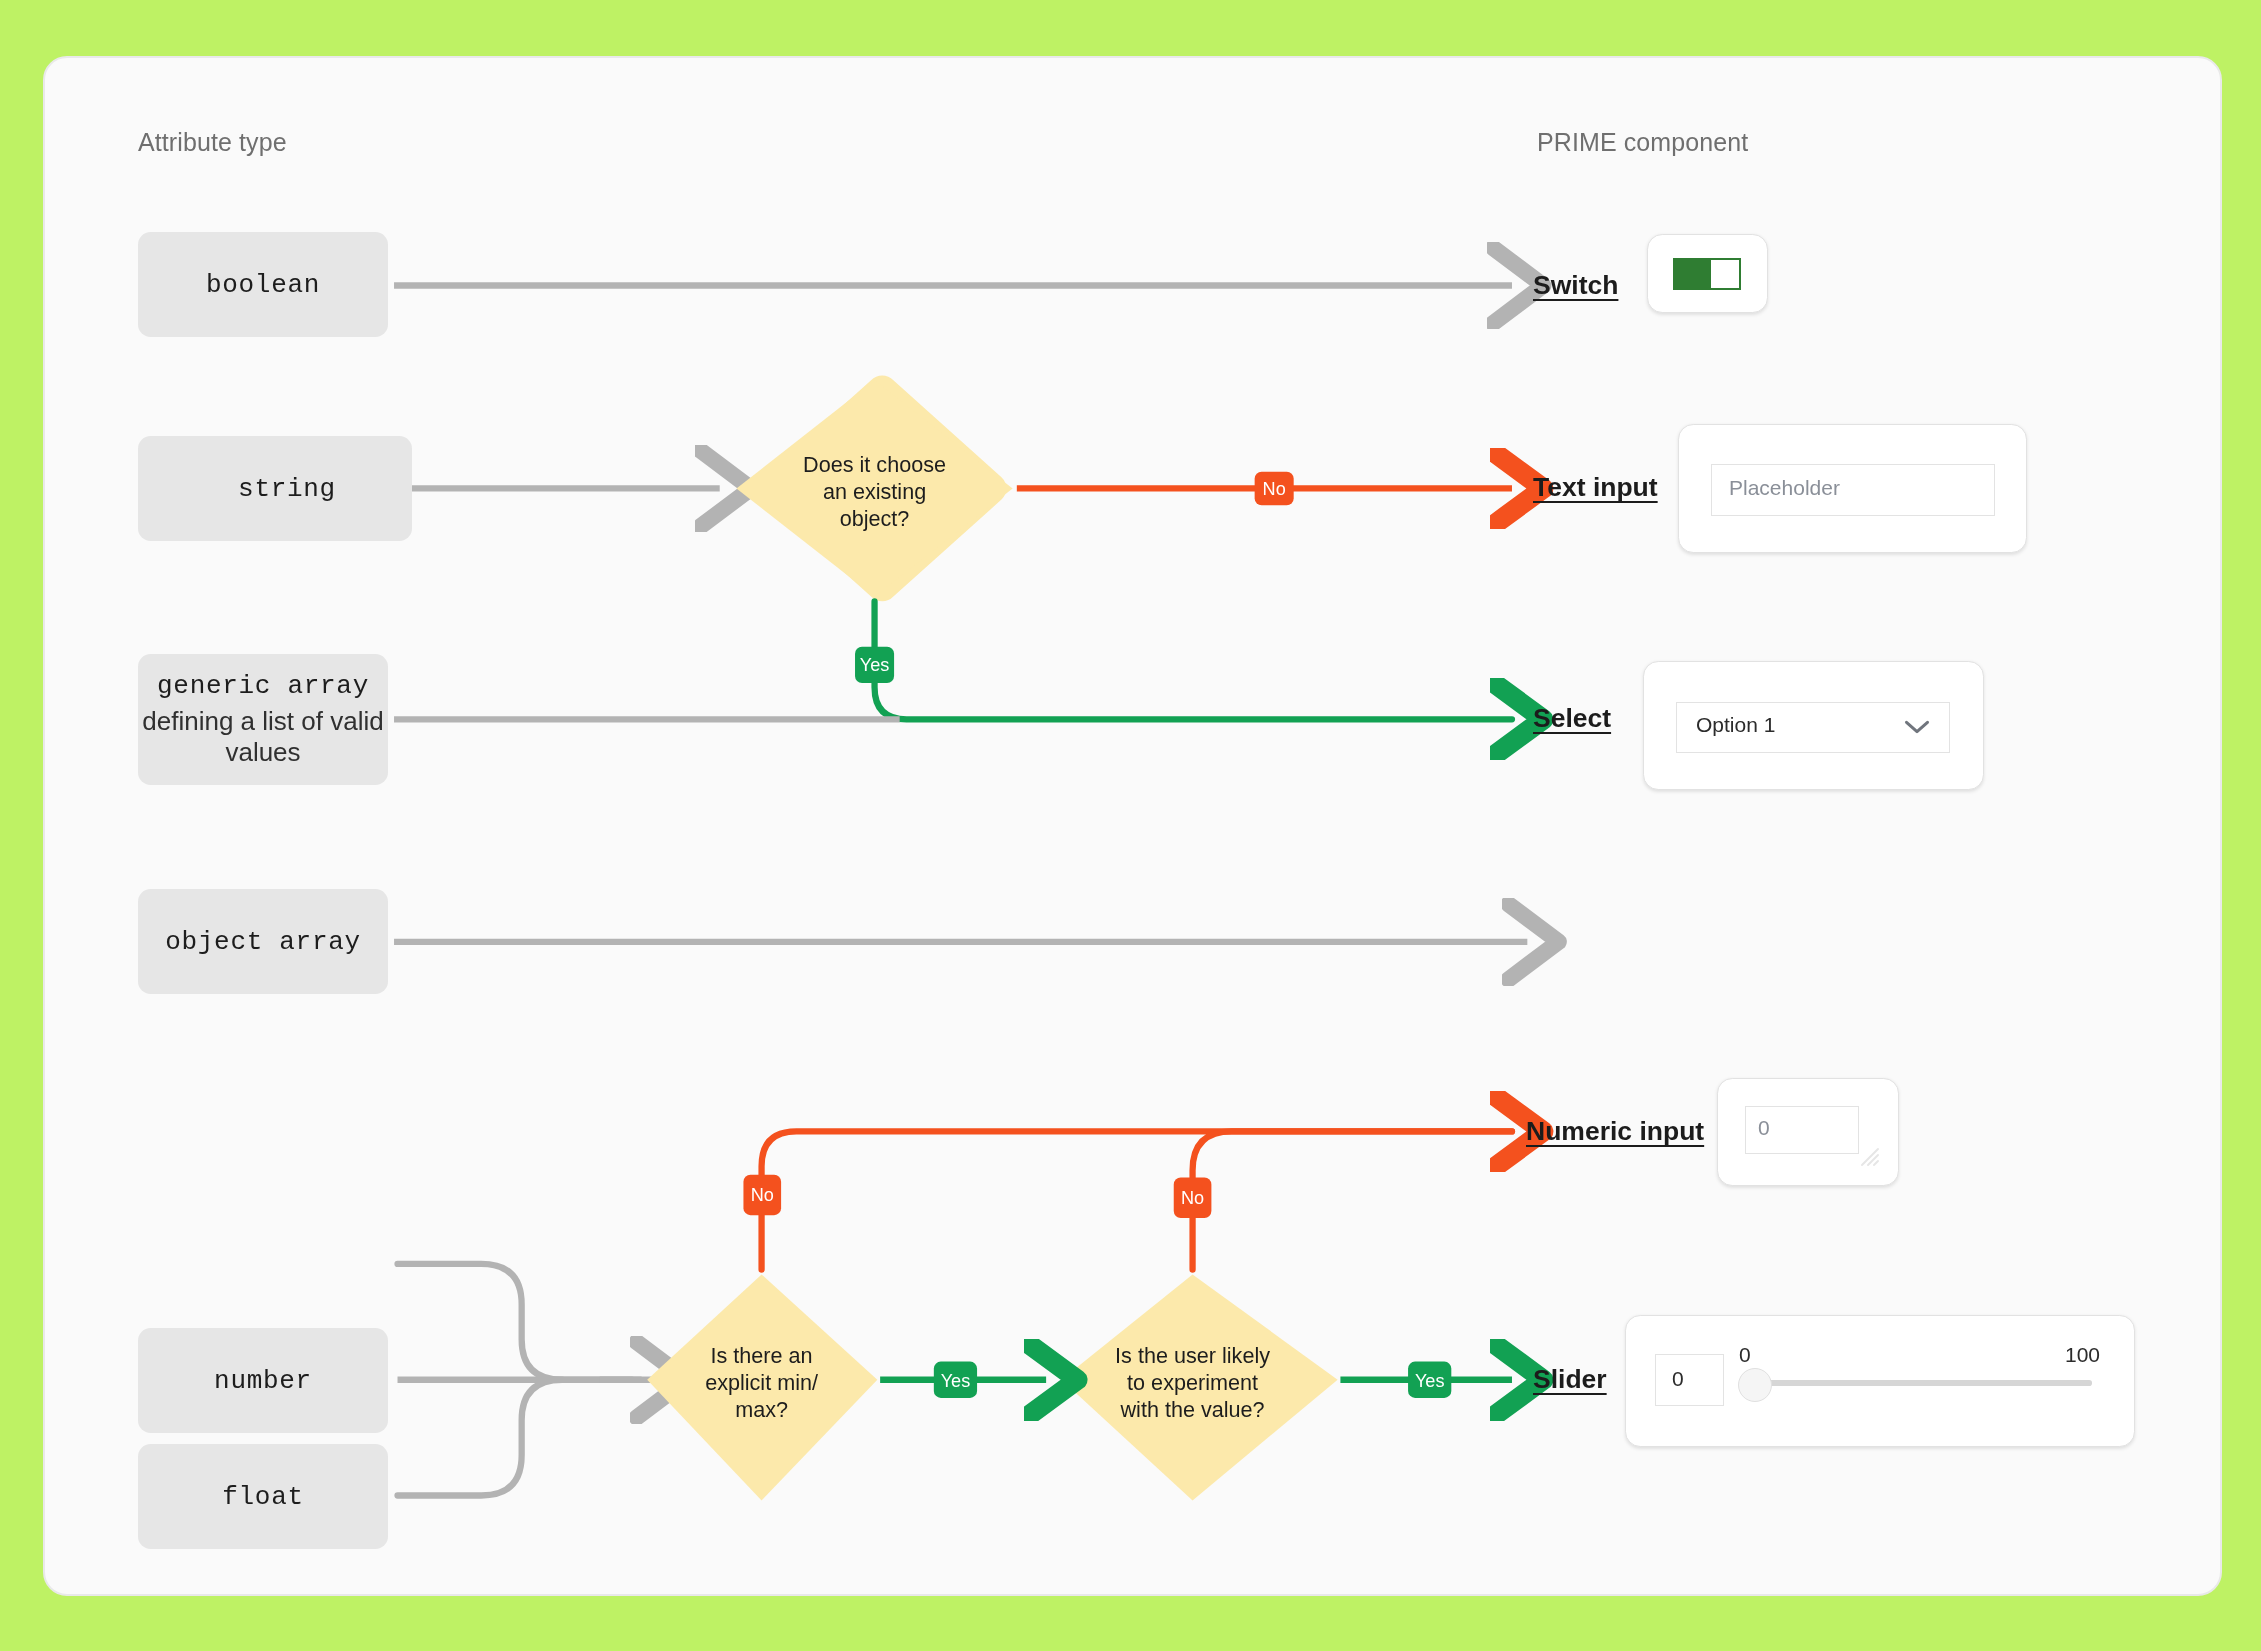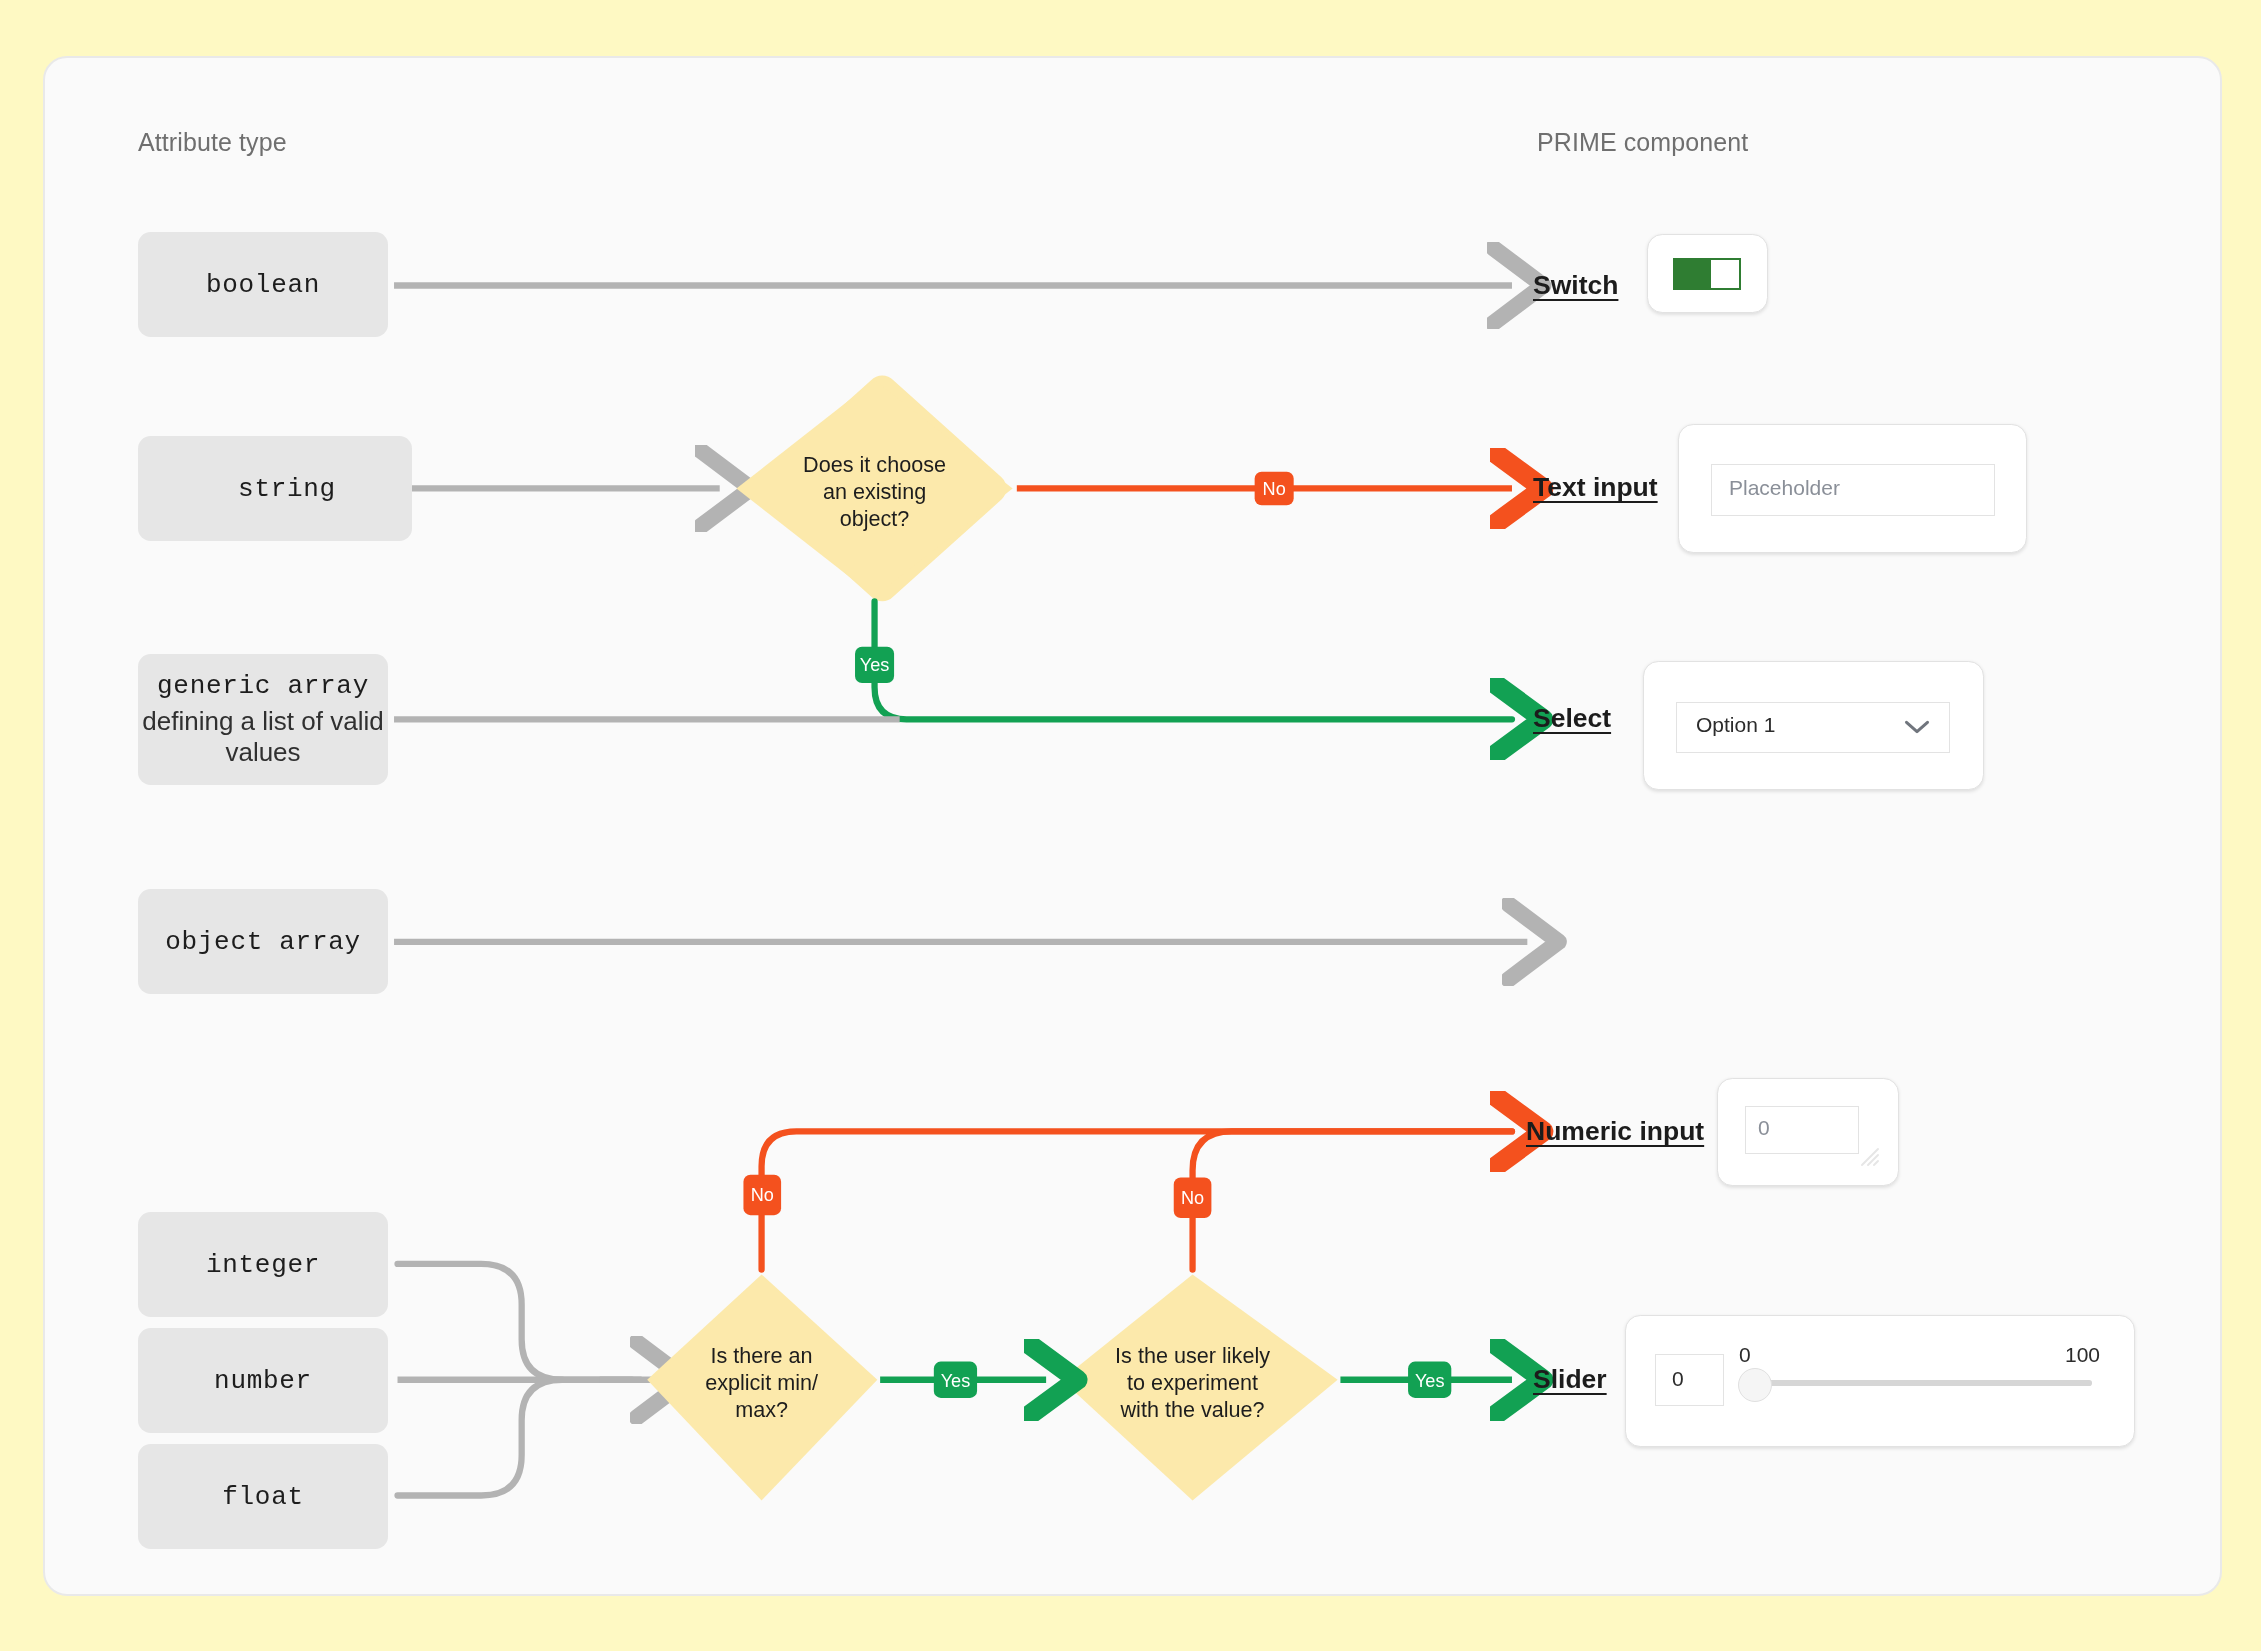--- a/index.html
+++ b/index.html
@@ -1,17 +1,17 @@
 <!DOCTYPE html>
 <html style="font-size:11px"><head>
 <meta charset="utf-8">
 <style>
   html,body{margin:0;padding:0;background:#ffffff;}
   body{font-family:"Liberation Sans",sans-serif;}
-  .stage{position:relative;width:2261px;height:1652px;background:#fef9c3;overflow:hidden;}
+  .stage{position:relative;width:2261px;height:1652px;background:#bef264;overflow:hidden;}
   .frame{position:absolute;left:43px;top:56px;width:2175px;height:1536px;
          background:#fafafa;border:2.1px solid #e9e9e9;border-radius:24px;}
   .col-head{position:absolute;font-size:25px;color:#6f6f6f;letter-spacing:0.1px;}
   .head-left{left:138px;top:128px;}
   .head-right{left:1537px;top:128px;}
 
   .node{position:absolute;background:#e6e6e6;border-radius:12.6px;
         display:flex;flex-direction:column;align-items:center;justify-content:center;
         color:#1d1d1d;text-align:center;}
   .node .mono{font-family:Liberation Mono, monospace;font-size:26px;letter-spacing:0.7px;}
@@ -122,23 +122,20 @@
 
   <div class="node" style="left:138px;top:654px;width:250px;height:131px;">
     <span class="mono">generic array</span>
     <span class="sub">defining a list of valid values</span>
   </div>
 
   <div class="node" style="left:138px;top:889px;width:250px;height:105px;">
     <span class="mono">object array</span>
   </div>
 
-  <div class="node" style="left:138px;top:1212px;width:250px;height:105px;">
-    <span class="mono">integer</span>
-  </div>
 
   <div class="node" style="left:138px;top:1328px;width:250px;height:105px;">
     <span class="mono">number</span>
   </div>
 
   <div class="node" style="left:138px;top:1444px;width:250px;height:105px;">
     <span class="mono">float</span>
   </div>
 
   <div class="comp-label" style="left:1533px;top:270px;">Switch</div>

